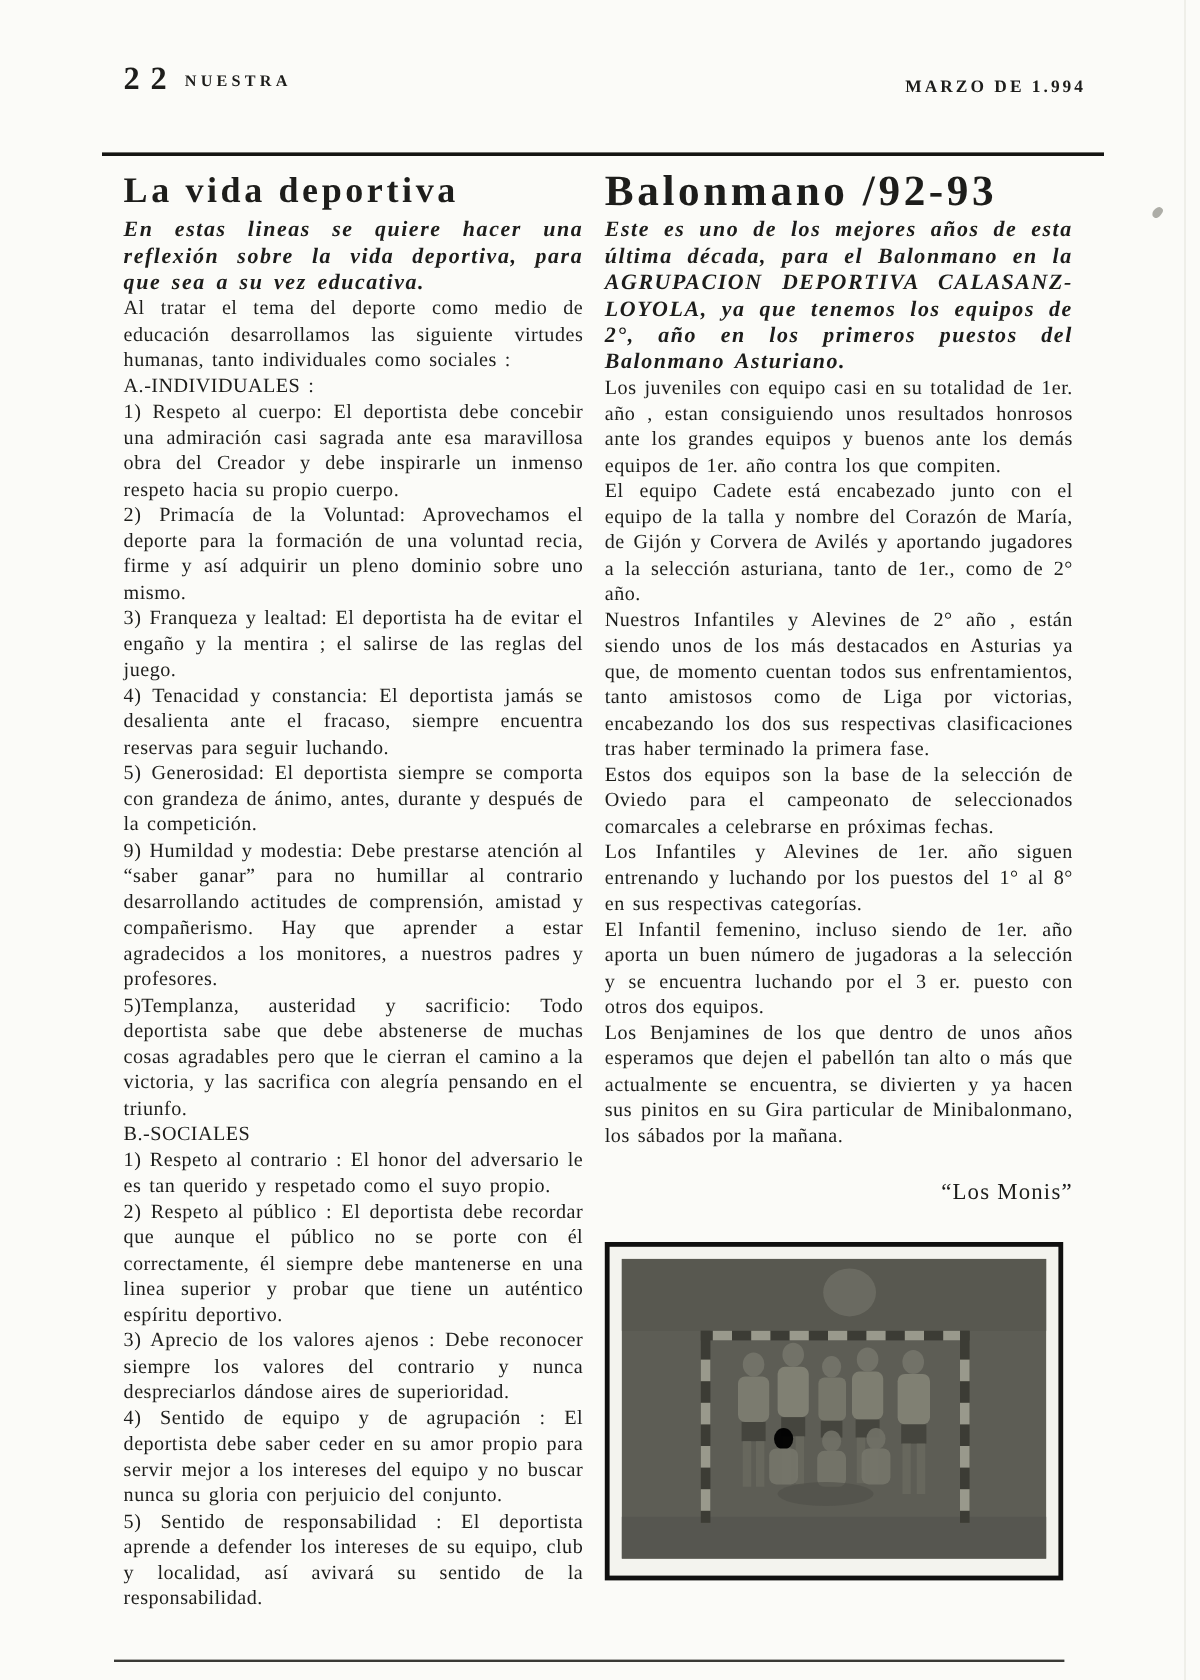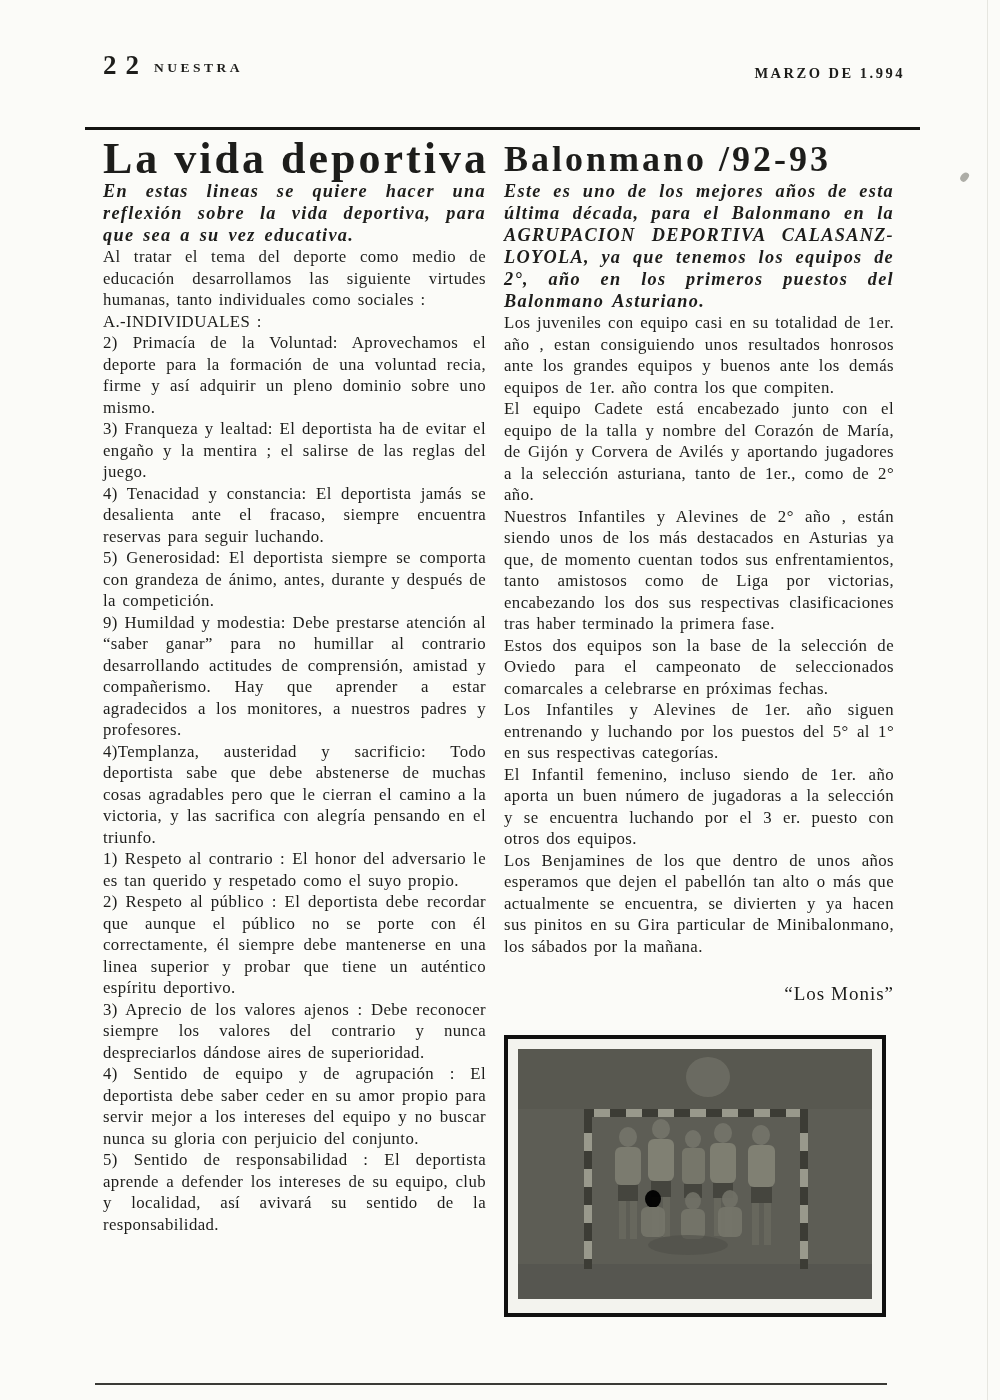--- a/index.html
+++ b/index.html
@@ -30,21 +30,21 @@
   .header-rule{
     position:absolute;left:85px;top:127px;width:835px;height:3px;
     background:#141412;
   }
   
   .col{position:absolute;top:140px;text-align:justify;}
   .col-left{left:103px;width:383px;}
   .col-right{left:504px;width:390px;}
   .article-title{
     margin:0 0 2px 0;
-    font-size:44px;line-height:38px;font-weight:bold;
+    font-size:30px;line-height:38px;font-weight:bold;
     letter-spacing:3px;text-align:left;white-space:nowrap;
   }
   .col-right .article-title{font-size:36px;}
   .article-lead{
     margin:0;
     font-size:18.3px;line-height:22px;font-weight:bold;
     letter-spacing:1.3px;word-spacing:3px;font-style:italic;
   }
   .article-body p{
     margin:0;
@@ -93,43 +93,45 @@
   <span class="issue-date">MARZO DE 1.994</span>
 </div>
 <div class="header-rule"></div>
 
 <div class="col col-left">
   <h1 class="article-title">La vida deportiva</h1>
   <p class="article-lead">En estas lineas se quiere hacer una reflexión sobre la vida deportiva, para que sea a su vez educativa.</p>
   <div class="article-body">
     <p>Al tratar el tema del deporte como medio de educación desarrollamos las siguiente virtudes humanas, tanto individuales como sociales :</p>
     <p>A.-INDIVIDUALES :</p>
+    <p>1) Respeto al cuerpo: El deportista debe concebir una admiración casi sagrada ante esa maravillosa obra del Creador y debe inspirarle un inmenso respeto hacia su propio cuerpo.</p>
     <p>2) Primacía de la Voluntad: Aprovechamos el deporte para la formación de una voluntad recia, firme y así adquirir un pleno dominio sobre uno mismo.</p>
     <p>3) Franqueza y lealtad: El deportista ha de evitar el engaño y la mentira ; el salirse de las reglas del juego.</p>
     <p>4) Tenacidad y constancia: El deportista jamás se desalienta ante el fracaso, siempre encuentra reservas para seguir luchando.</p>
     <p>5) Generosidad: El deportista siempre se comporta con grandeza de ánimo, antes, durante y después de la competición.</p>
     <p>9) Humildad y modestia: Debe prestarse atención al “saber ganar” para no humillar al contrario desarrollando actitudes de comprensión, amistad y compañerismo. Hay que aprender a estar agradecidos a los monitores, a nuestros padres y profesores.</p>
-    <p>4)Templanza, austeridad y sacrificio: Todo deportista sabe que debe abstenerse de muchas cosas agradables pero que le cierran el camino a la victoria, y las sacrifica con alegría pensando en el triunfo.</p>
+    <p>5)Templanza, austeridad y sacrificio: Todo deportista sabe que debe abstenerse de muchas cosas agradables pero que le cierran el camino a la victoria, y las sacrifica con alegría pensando en el triunfo.</p>
+    <p>B.-SOCIALES</p>
     <p>1) Respeto al contrario : El honor del adversario le es tan querido y respetado como el suyo propio.</p>
     <p>2) Respeto al público : El deportista debe recordar que aunque el público no se porte con él correctamente, él siempre debe mantenerse en una linea superior y probar que tiene un auténtico espíritu deportivo.</p>
     <p>3) Aprecio de los valores ajenos : Debe reconocer siempre los valores del contrario y nunca despreciarlos dándose aires de superioridad.</p>
     <p>4) Sentido de equipo y de agrupación : El deportista debe saber ceder en su amor propio para servir mejor a los intereses del equipo y no buscar nunca su gloria con perjuicio del conjunto.</p>
     <p>5) Sentido de responsabilidad : El deportista aprende a defender los intereses de su equipo, club y localidad, así avivará su sentido de la responsabilidad.</p>
   </div>
 </div>
 
 <div class="col col-right">
   <h1 class="article-title">Balonmano /92-93</h1>
   <p class="article-lead">Este es uno de los mejores años de esta última década, para el Balonmano en la AGRUPACION DEPORTIVA CALASANZ-LOYOLA, ya que tenemos los equipos de 2°, año en los primeros puestos del Balonmano Asturiano.</p>
   <div class="article-body">
     <p>Los juveniles con equipo casi en su totalidad de 1er. año , estan consiguiendo unos resultados honrosos ante los grandes equipos y buenos ante los demás equipos de 1er. año contra los que compiten.</p>
     <p>El equipo Cadete está encabezado junto con el equipo de la talla y nombre del Corazón de María, de Gijón y Corvera de Avilés y aportando jugadores a la selección asturiana, tanto de 1er., como de 2° año.</p>
     <p>Nuestros Infantiles y Alevines de 2° año , están siendo unos de los más destacados en Asturias ya que, de momento cuentan todos sus enfrentamientos, tanto amistosos como de Liga por victorias, encabezando los dos sus respectivas clasificaciones tras haber terminado la primera fase.</p>
     <p>Estos dos equipos son la base de la selección de Oviedo para el campeonato de seleccionados comarcales a celebrarse en próximas fechas.</p>
-    <p>Los Infantiles y Alevines de 1er. año siguen entrenando y luchando por los puestos del 5° al 1° en sus respectivas categorías.</p>
+    <p>Los Infantiles y Alevines de 1er. año siguen entrenando y luchando por los puestos del 1° al 8° en sus respectivas categorías.</p>
     <p>El Infantil femenino, incluso siendo de 1er. año aporta un buen número de jugadoras a la selección y se encuentra luchando por el 3 er. puesto con otros dos equipos.</p>
     <p>Los Benjamines de los que dentro de unos años esperamos que dejen el pabellón tan alto o más que actualmente se encuentra, se divierten y ya hacen sus pinitos en su Gira particular de Minibalonmano, los sábados por la mañana.</p>
   </div>
   <p class="author-signature">“Los Monis”</p>
 
   <div class="photo-frame">
     <svg width="354" height="250" viewBox="0 0 354 250">
 
       <rect x="0" y="0" width="354" height="250" fill="#5d5d55"></rect>
       <rect x="0" y="0" width="354" height="60" fill="#585850"></rect>

